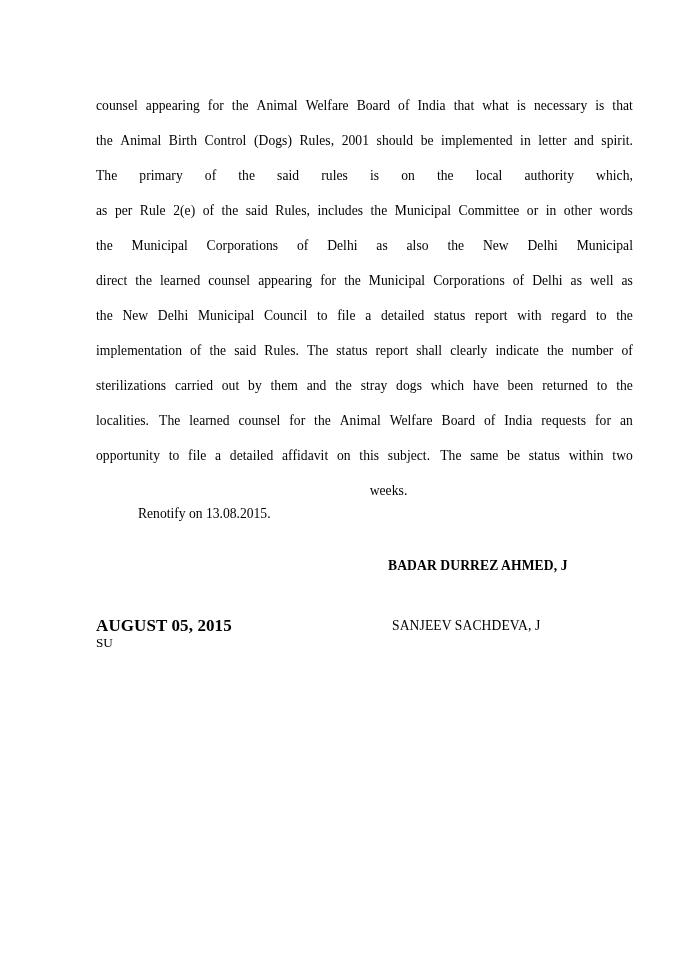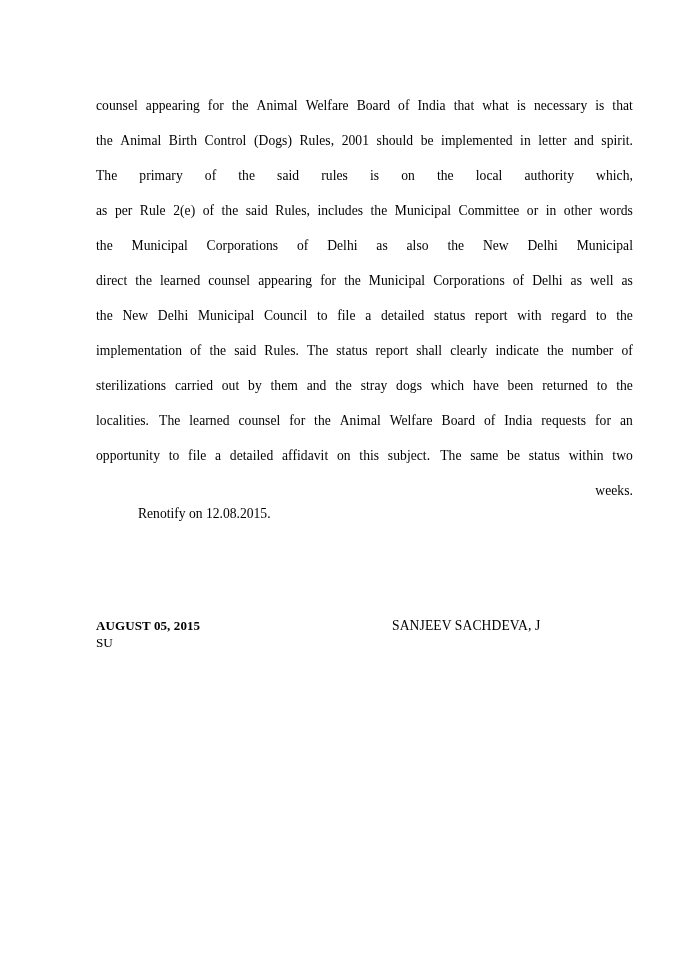--- a/index.html
+++ b/index.html
@@ -51,21 +51,22 @@
   }
 
   
   .body-line {
     display: flex;
     flex-direction: row;
     justify-content: space-between;
     align-items: baseline;
   }
   .body-line.last-line {
-    justify-content: flex-end;
+    justify-content: center;
+    margin-left: 24px;
   }
   .body-line .w {
     white-space: pre;
   }
 
   .renotify-line {
     position: absolute;
     left: 138px;
     top: 504px;
     font-size: 13.6px;
@@ -81,21 +82,21 @@
     line-height: 20px;
     font-weight: bold;
     white-space: nowrap;
     letter-spacing: 0.1px;
   }
 
   .date-line {
     position: absolute;
     left: 96px;
     top: 617px;
-    font-size: 13px;
+    font-size: 17px;
     line-height: 18px;
     font-weight: bold;
     white-space: nowrap;
     letter-spacing: 0.1px;
   }
 
   .judge-two {
     position: absolute;
     left: 392px;
     top: 617px;
@@ -295,22 +296,23 @@
         <span class="w">be</span>
         <span class="w">status</span>
         <span class="w">within</span>
         <span class="w">two</span>
       </div>
     <div class="body-line last-line">
         <span class="w">weeks.</span>
       </div>
   </div>
 
-  <div class="renotify-line">Renotify on 12.08.2015.</div>
-
+  <div class="renotify-line">Renotify on 13.08.2015.</div>
+
+  <div class="judge-one">BADAR DURREZ AHMED, J</div>
 
   <div class="date-line">AUGUST 05, 2015</div>
 
   <div class="judge-two">SANJEEV SACHDEVA, J</div>
 
   <div class="initials-line">SU</div>
 
 </div>
 
 </body></html>

